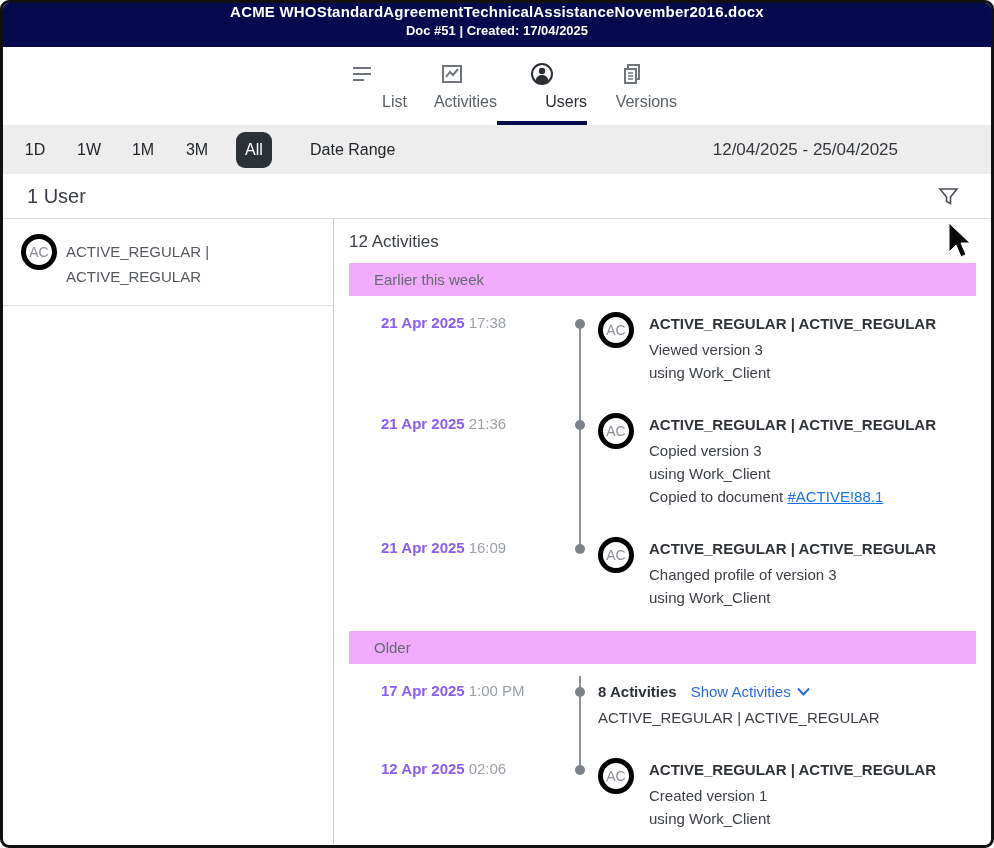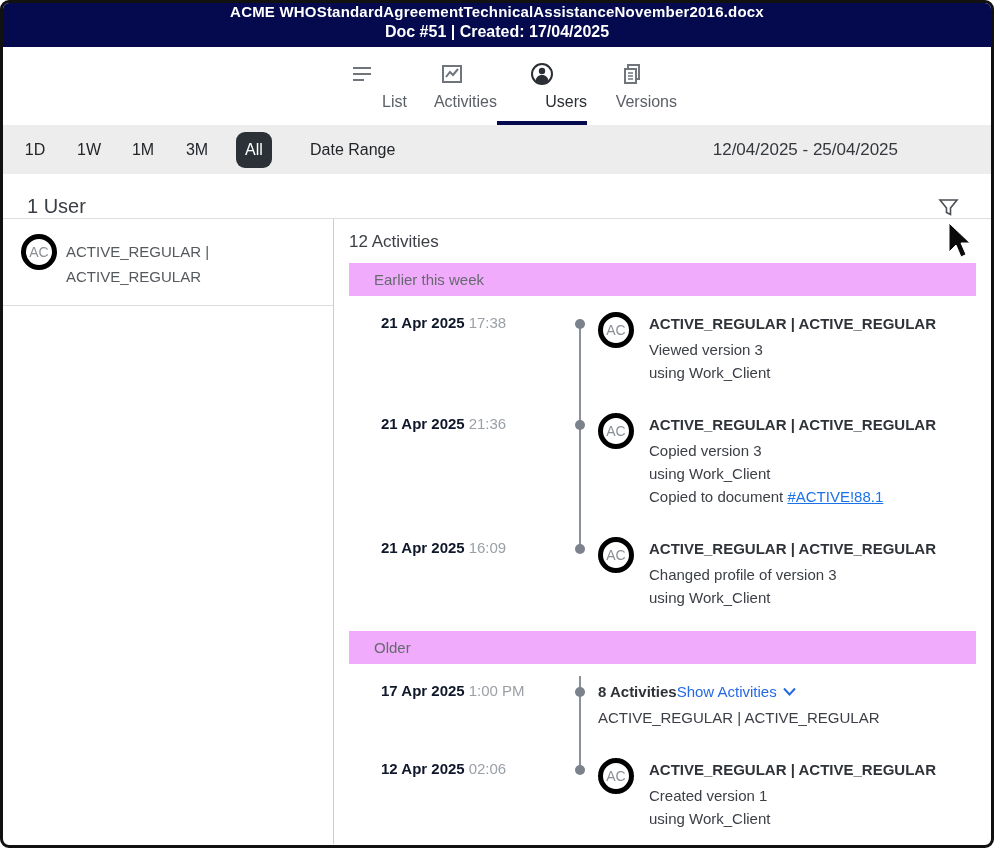--- a/index.html
+++ b/index.html
@@ -5,63 +5,63 @@
   * { margin:0; padding:0; box-sizing:border-box; }
   html,body { background:#fff; }
   body { font-family:"Liberation Sans","DejaVu Sans",sans-serif; width:994px; height:848px; }
   .frame {
     position:relative; width:994px; height:848px;
     border:3px solid #111; border-radius:9px; overflow:hidden; background:#fff;
   }
   
   .hdr { background:#040a4d; color:#fff; height:44px; text-align:center; }
   .hdr-title { font-size:15px; font-weight:700; letter-spacing:.2px; }
-  .hdr-sub { font-size:16px; font-weight:700; margin-top:3px; }
+  .hdr-sub { font-size:13px; font-weight:700; margin-top:3px; }
   
   .tabs { height:78px; display:flex; justify-content:center; align-items:flex-end; background:#fff; }
   .tab { width:90px; text-align:right; padding-bottom:10px; border-bottom:4px solid transparent; cursor:pointer; color:#5a5f66; }
   .tab .ticon { height:26px; display:flex; align-items:center; justify-content:center; margin-bottom:6px; }
   .tab .tlabel { font-size:16px; }
   .tab.active { border-bottom-color:#040a4d; color:#2b2f33; }
   
   .fbar { height:49px; background:#ededed; display:flex; align-items:center; padding:0 18px 0 17px; }
   .rng { font-size:16px; color:#22262a; padding:6px 0; width:30px; text-align:center; margin-right:24px; cursor:pointer; }
   .rng.pill { width:36px; height:36px; line-height:36px; padding:0; background:#2b3137; color:#fff; border-radius:9px; }
   .daterange-lbl { font-size:16px; color:#22262a; margin-left:14px; cursor:pointer; }
   .fbar-selrange { margin-left:auto; margin-right:75px; font-size:17px; color:#34383c; }
   
-  .sechead { height:45px; display:flex; align-items:flex-end; padding:0 32px 0 24px; border-bottom:1px solid #ddd; }
+  .sechead { height:45px; display:flex; align-items:center; padding:0 32px 0 24px; border-bottom:1px solid #ddd; }
   .sechead .t { font-size:20px; color:#3a3e44; }
   .sechead .funnel { margin-left:auto; cursor:pointer; }
   
   .bodywrap { display:flex; height:625px; }
   .userpanel { width:331px; border-right:1px solid #ccc; }
   .useritem { display:flex; padding:15px 14px 16px 18px; border-bottom:1px solid #ddd; cursor:pointer; background:#fff; }
   .av { width:36px; height:36px; min-width:36px; border-radius:50%; border:5px solid #000000; background:#fff;
         color:#8c9096; font-size:14px; display:flex; align-items:center; justify-content:center; }
   .useritem .uname { margin-left:9px; font-size:15px; color:#55595e; line-height:25px; padding-top:5px; }
   .actpanel { flex:1; padding-left:15px; overflow:hidden; }
   .actcount { font-size:17px; color:#3c4046; padding:13px 0 11px 0; }
   .band { height:33px; background:#f0abfc; color:#66696d; font-size:15px; line-height:33px; padding-left:25px; margin-right:15px; }
   .band.older { margin-top:9px; }
   
   .entry { display:flex; padding:16px 0 13px 0; position:relative; }
   .e-date { width:226px; min-width:226px; padding-left:32px; font-size:15px; padding-top:2px; }
-  .e-date b { color:#0f172a; font-weight:700; }
+  .e-date b { color:#8b5cf6; font-weight:700; }
   .e-date .tm { color:#9aa0a6; margin-left:4px; }
   .e-tl { width:10px; min-width:10px; position:relative; }
   .e-tl .dot { position:absolute; left:0; top:7px; width:10px; height:10px; border-radius:50%; background:#7b828c; z-index:2; }
   .e-tl.line-below::after { content:""; position:absolute; left:4px; top:12px; bottom:-17px; width:2px; background:#8b9199; }
   .e-tl.line-above::before { content:""; position:absolute; left:4px; top:-17px; height:29px; width:2px; background:#8b9199; }
   .e-tl.tick-above::before { content:""; position:absolute; left:4px; top:-4px; height:16px; width:2px; background:#8b9199; }
   .e-av { margin-left:13px; margin-right:15px; }
   .e-content { font-size:15px; color:#3c4046; line-height:23px; padding-top:0; }
   .e-title { font-weight:700; color:#2f3338; margin-bottom:3px; }
   .e-content a { color:#1a73e8; text-decoration:underline; cursor:pointer; }
-  .grp-row { display:flex; align-items:flex-end; margin-left:13px; }
+  .grp-row { display:flex; align-items:flex-end; gap:14px; margin-left:13px; }
   .grp-count { font-weight:700; color:#2f3338; font-size:15px; }
   .grp-link { color:#2669e5; font-size:15px; text-decoration:none; display:flex; align-items:center; gap:6px; cursor:pointer; }
   .grp-sub { margin-left:13px; margin-top:3px; font-size:15px; color:#3c4046; }
   
   .cursor { position:absolute; left:942px; top:219px; z-index:50; pointer-events:none; }
   svg.ic { display:block; }
 </style>
 </head>
 <body>
 

